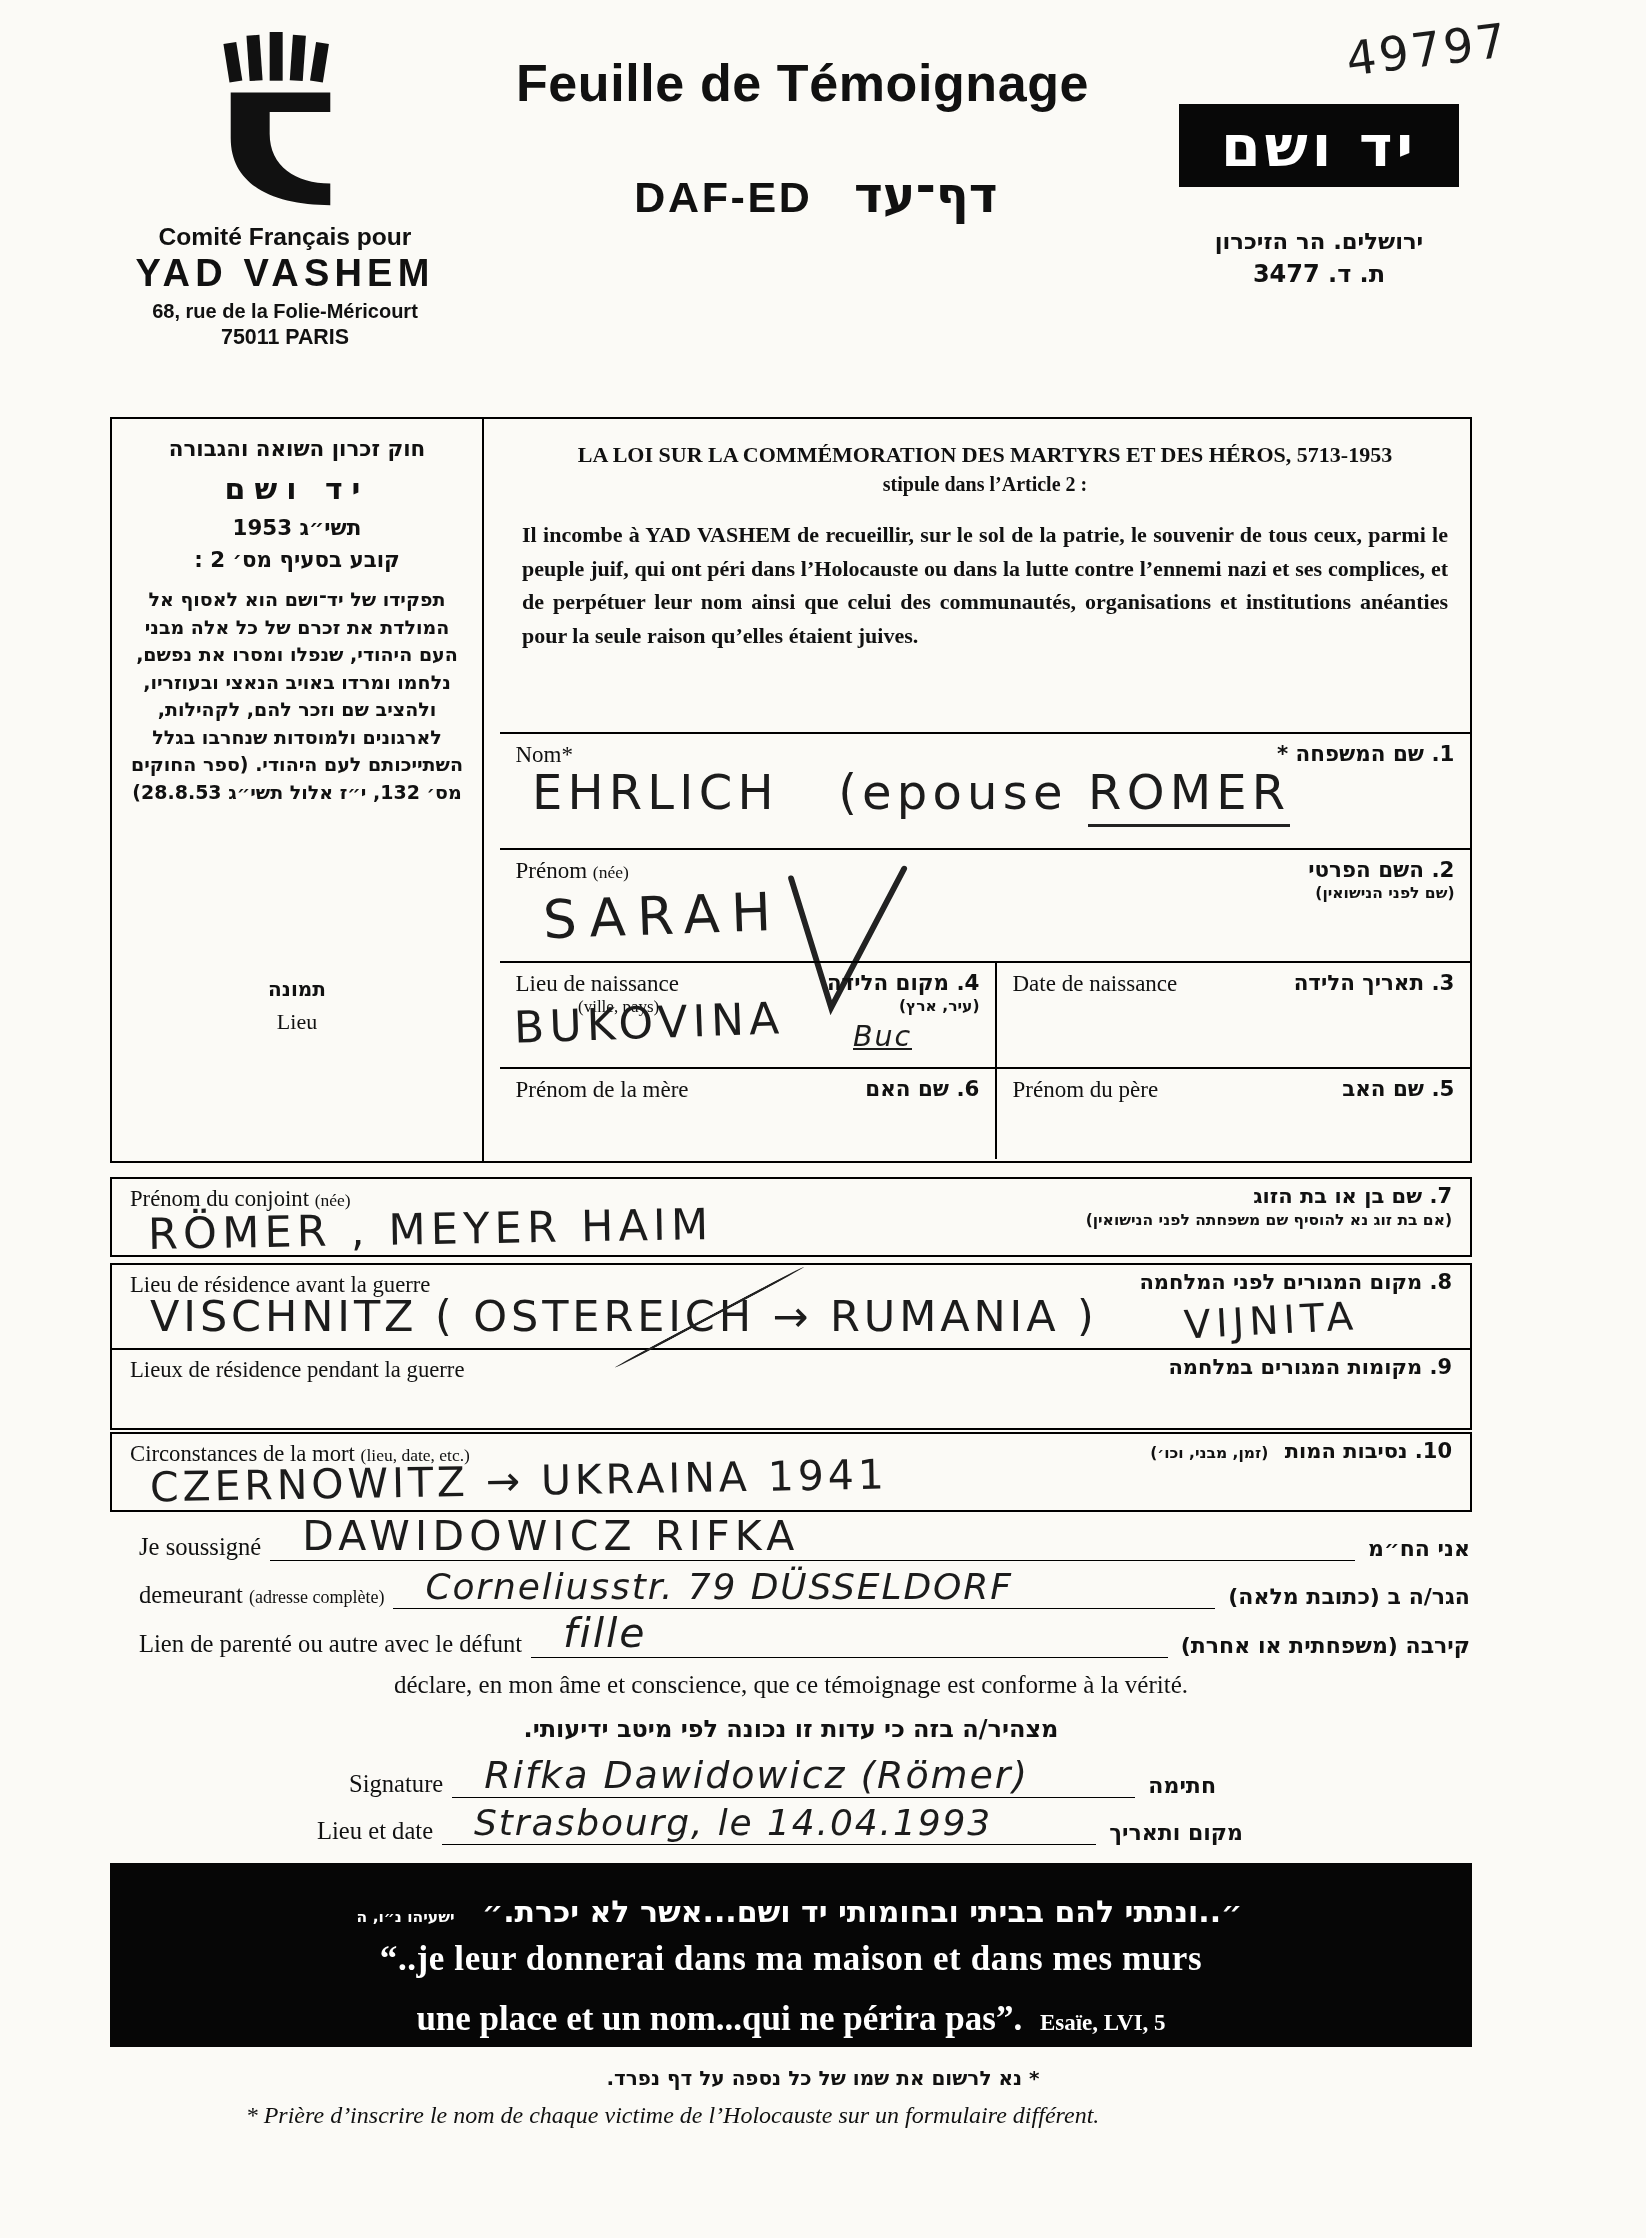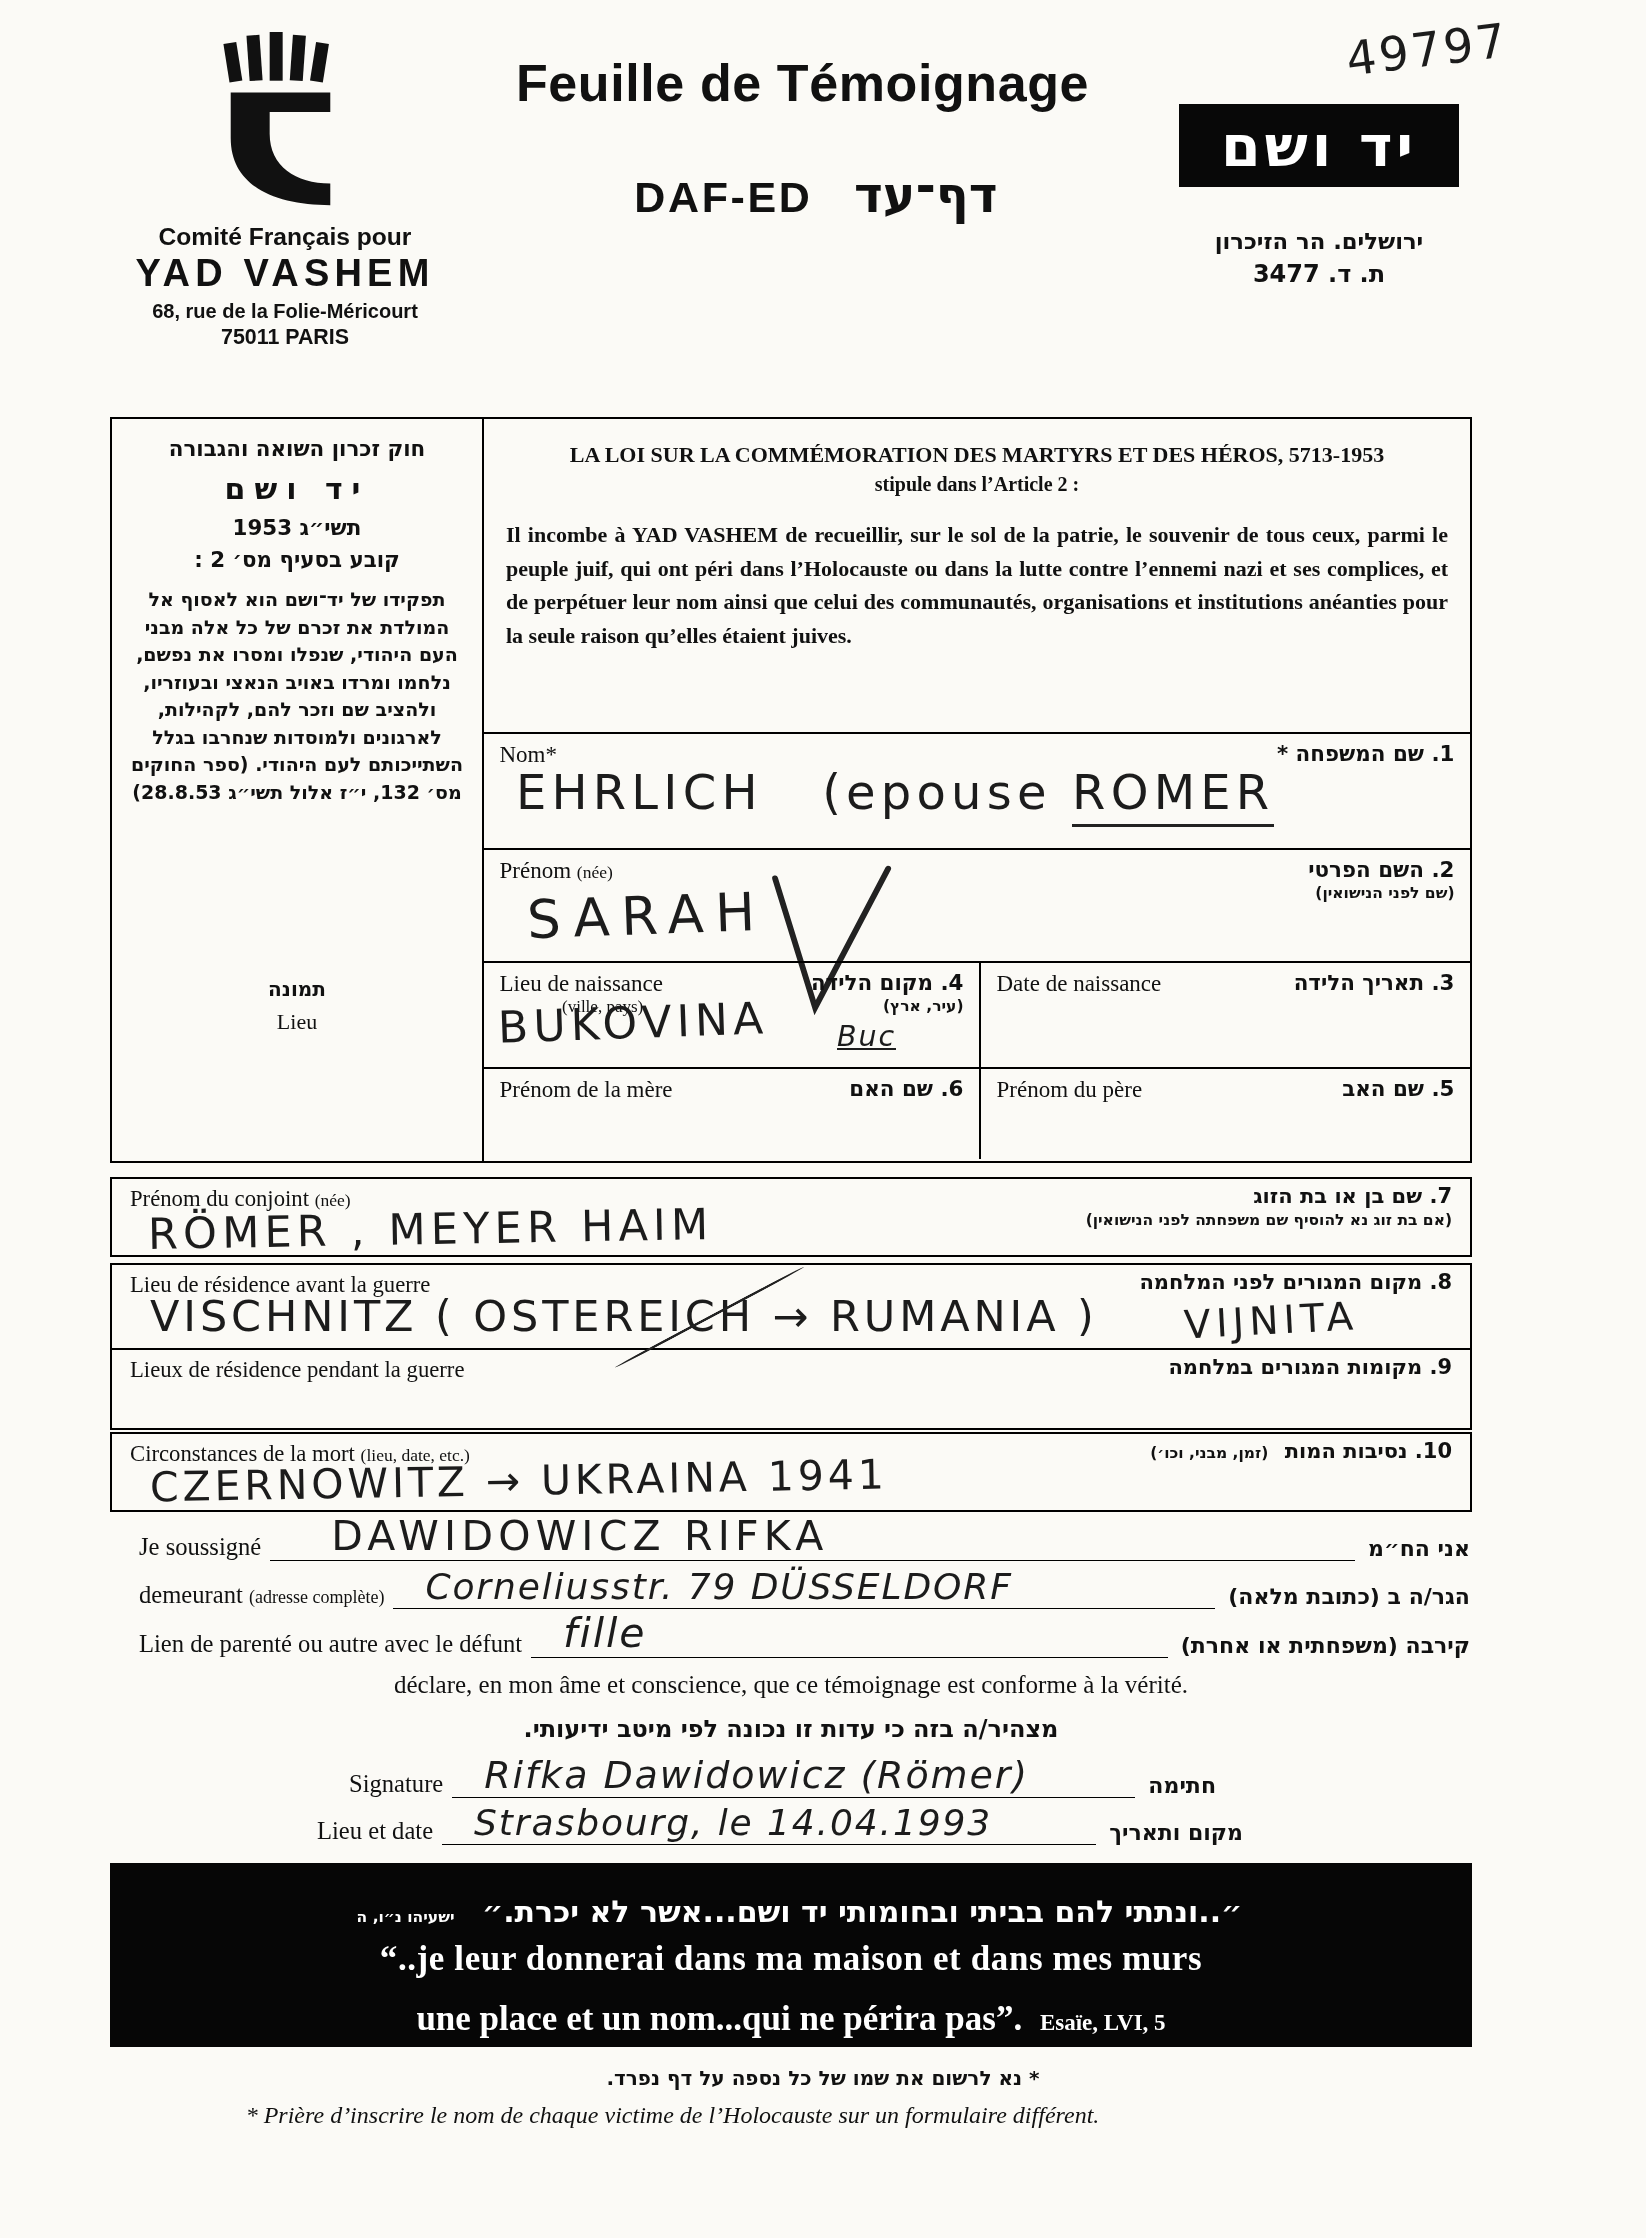--- a/index.html
+++ b/index.html
@@ -44,21 +44,21 @@
   
   .mainbox { left:110px; top:417px; width:1362px; height:746px; border:2.6px solid #000; display:flex; }
   .colL { width:372px; border-right:2.6px solid #000; position:relative; text-align:center;}
   .colL .t1 { margin-top:17px; font-size:21.4px; font-weight:bold;}
   .colL .t2 { margin-top:10.4px; font-size:30px; font-weight:bold; letter-spacing:9px;}
   .colL .t3 { margin-top:9px; font-size:21.4px; font-weight:bold;}
   .colL .t4 { margin-top:6.5px; font-size:21.4px; font-weight:bold;}
   .colL .body { margin:14.2px 17px 0 17px; font-size:19px; font-weight:bold; line-height:1.45; text-align:center;}
   .photo-he { position:absolute; top:558px; width:100%; text-align:center; font-size:20px; font-weight:bold; font-family:"DejaVu Sans",sans-serif;}
   .photo-fr { position:absolute; top:590px; width:100%; text-align:center; font-size:22px;}
-  .colR { flex:1; display:flex; flex-direction:column; position:relative;}
+  .colR { flex:1; display:flex; flex-direction:column; position:relative;padding-left:16px;}
   .lawfr { height:313px; padding-top:23px; }
   .lawfr-title { text-align:center; font-size:22px; font-weight:bold; padding:0 26px;}
   .lawfr-sub { text-align:center; font-size:20px; font-weight:bold; margin-top:5.2px;}
   .lawfr-body { margin:22px 22px 0 22px; font-size:22px; font-weight:bold; line-height:1.52; text-align:justify;}
 
   .frow { position:relative; border-top:2.6px solid #000; }
   .row1 { height:116px; }
   .row2 { height:113px; }
   .r34 { display:grid; grid-template-columns:495px 1fr; grid-template-rows:106px 92px; }
   .cell { position:relative; border-top:2.6px solid #000; }
@@ -104,21 +104,21 @@
                  white-space:nowrap; padding-left:13px;}
   .wl .hv { position:absolute; bottom:2.6px; left:32px; }
   .l1 { left:139px; top:1518px; width:1331px; height:43px; }
   .l2 { left:139px; top:1568px; width:1331px; height:41px; }
   .l3 { left:139px; top:1617px; width:1331px; height:41px; }
   .l6 { left:349px; top:1753px; width:867px; height:45px; }
   .l7 { left:317px; top:1802px; width:926px; height:43px; }
   .declfr { left:110px; top:1671px; width:1362px; text-align:center; font-size:25px;}
   .declhe { left:110px; top:1715px; width:1362px; text-align:center; font-size:24px; font-weight:bold;
             font-family:"DejaVu Sans",sans-serif;}
-  .v1 { font-size:41px;margin-left:29px; }
+  .v1 { font-size:41px; }
   .v2 { font-size:36px; }
   .v3 { font-size:41px; }
   .v6 { font-size:38px; }
   .v7 { font-size:36px; }
 
   
   .banner { position:absolute; left:110px; top:1863px; width:1362px; height:184px;
             background:#060606; color:#fff; text-align:center;}
   .b-he { margin-top:31px; font-size:30px; font-weight:bold; font-family:"DejaVu Sans",sans-serif;}
   .b-he .ref { font-size:15.5px; margin:0 17px; font-weight:bold;}

